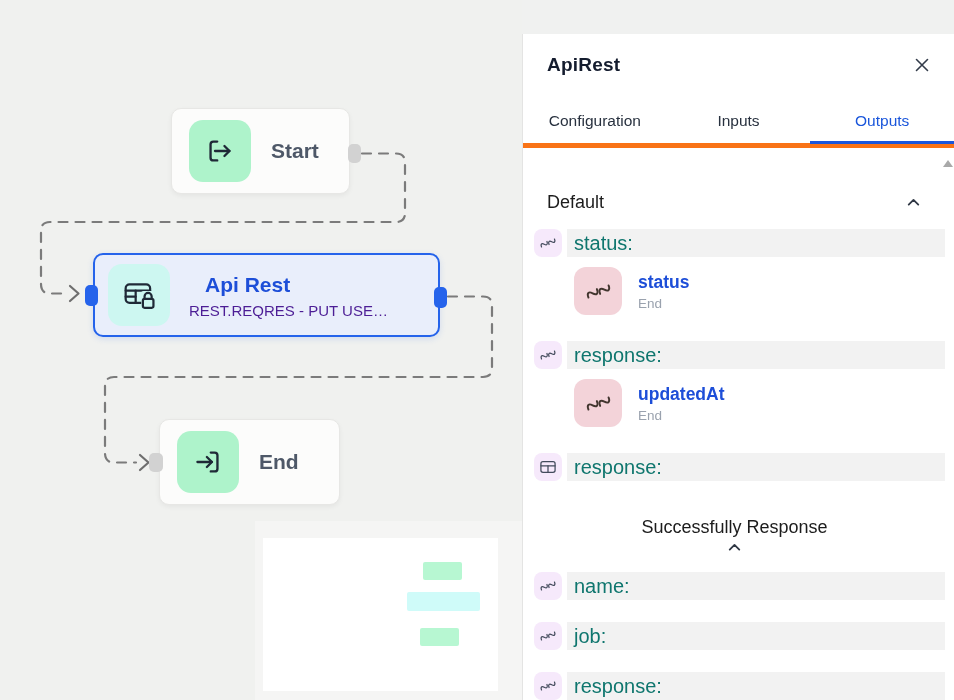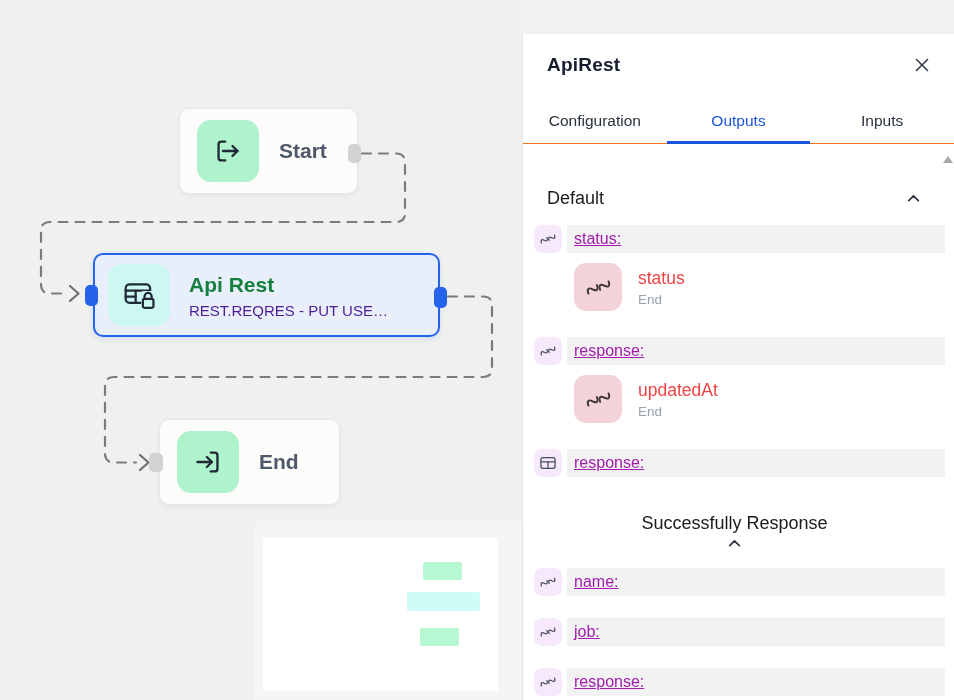--- a/index.html
+++ b/index.html
@@ -6,32 +6,32 @@
   html,body { width:954px; height:700px; overflow:hidden; }
   body { font-family:"Liberation Sans","DejaVu Sans",sans-serif; background:#f0f1f0; }
   .app { display:flex; width:954px; height:700px; }
 
   
   .canvas { position:relative; width:522px; height:700px; background:#f0f1ef; flex:none; }
   .edges { position:absolute; inset:0; pointer-events:none; }
 
   .node { position:absolute; display:flex; align-items:center; border-radius:10px; cursor:pointer; }
   .node-card { background:#fcfcfb; border:1px solid #e7e7e5; box-shadow:0 2px 5px rgba(0,0,0,.05); }
-  .node-start { left:179px; top:108px; width:179px; height:86px; padding-left:17px; }
+  .node-start { left:171px; top:108px; width:179px; height:86px; padding-left:17px; }
   .node-end   { left:159px; top:419px; width:181px; height:86px; padding-left:17px; }
   .node-api   { left:93px;  top:253px; width:347px; height:84px; padding-left:13px;
                 background:#e9eefb; border:2px solid #2563eb; box-shadow:0 2px 6px rgba(37,99,235,.15); }
   .node-icon { width:62px; height:62px; border-radius:14px; flex:none;
                display:flex; align-items:center; justify-content:center; }
   .icon-green { background:#aef3cb; }
   .icon-cyan  { background:#cdf7f1; }
   .node-icon svg { width:40px; height:40px; }
   .node-label { margin-left:20px; font-size:21px; font-weight:600; color:#4e5868; }
   .node-texts { margin-left:19px; overflow:hidden; }
-  .api-title { font-size:21px; font-weight:700; color:#15803d; line-height:26px; }
+  .api-title { font-size:21px; font-weight:700; color:#1d4ed8; line-height:26px;margin-left:16px; }
   .api-sub   { font-size:15px; color:#4c1d95; margin-top:4px; white-space:nowrap; }
 
   .handle { position:absolute; border-radius:5px; cursor:crosshair; }
   .handle-gray { background:#d2d2d2; }
   .handle-blue { background:#2563eb; }
 
   .minimap { position:absolute; left:255px; top:521px; width:267px; height:179px;
              background:#f5f5f4; cursor:pointer; }
   .minimap-viewport { position:absolute; left:8px; top:17px; width:235px; height:153px; background:#ffffff; }
   .mm-node { position:absolute; border-radius:2px; }
@@ -42,21 +42,21 @@
   .mm-n3 { left:157px; top:90px; width:39px; height:18px; }
 
   
   .panel { width:432px; height:700px; background:#ffffff; border-left:1px solid #e4e4e3;
            display:flex; flex-direction:column; flex:none;margin-top:34px; }
   .panel-header { position:relative; padding:20px 24px 0 24px; }
   .panel-title { font-size:19px; font-weight:800; color:#141c2e; letter-spacing:.2px; }
   .close-btn { position:absolute; right:22px; top:21px; width:20px; height:20px; background:none;
                border:none; cursor:pointer; display:flex; align-items:center; justify-content:center; }
 
-  .tabs { display:flex; margin-top:27px; border-bottom:1px solid #f97316; }
+  .tabs { display:flex; margin-top:27px; border-bottom:5px solid #f97316; }
   .tab { flex:1; text-align:center; padding:9px 0 13px; font-size:15.5px; color:#28313f;
          cursor:pointer; position:relative; }
   .tab.active { color:#1a56db; font-weight:500; }
   .tab.active::after { content:""; position:absolute; left:0; right:0; bottom:-1px; height:3px;
                        background:#1a56db; }
 
   .content { position:relative; flex:1; padding:0 9px 24px 11px; overflow:hidden; }
   .scroll-arrow { position:absolute; right:1px; top:12px; width:0; height:0; cursor:pointer;
                   border-left:5px solid transparent; border-right:5px solid transparent;
                   border-bottom:7px solid #a9a9a9; }
@@ -70,28 +70,28 @@
                   display:flex; align-items:center; justify-content:center; }
 
   .field { display:flex; align-items:center; margin-top:16px; }
   .field.spaced { margin-top:22px; }
   .type-icon { width:28px; height:28px; border-radius:8px; background:#f6e9fb; flex:none;
                display:flex; align-items:center; justify-content:center; margin-right:5px;
                color:#434b5c; }
   .type-icon svg { width:20px; height:20px; }
   .field-value { flex:1; height:28px; background:#f2f2f2; display:flex; align-items:center;
                  padding-left:7px; }
-  .field-label { font-size:16px; color:#a21caf;text-decoration:underline; }
+  .field-label { font-size:20px; color:#0f766e; }
 
   .ref-card { display:flex; align-items:center; margin:10px 0 26px 40px; cursor:pointer; }
   .ref-icon { width:48px; height:48px; border-radius:12px; background:#f3d3d9; flex:none;
               display:flex; align-items:center; justify-content:center; color:#42362f; }
   .ref-icon svg { width:31px; height:31px; }
   .ref-texts { margin-left:16px; }
-  .ref-name { font-size:17.5px; color:#ef4444; line-height:21px; }
+  .ref-name { font-size:17.5px; color:#1d4ed8; line-height:21px;font-weight:bold; }
   .ref-src  { font-size:13.5px; color:#9aa2ae; margin-top:3px; }
 </style>
 </head>
 <body>
 
 <svg width="0" height="0" style="position:absolute" aria-hidden="true">
   <defs>
     <symbol id="i-squiggle" viewBox="0 0 24 24">
       <g fill="none" stroke="currentColor" stroke-width="1.5" stroke-linecap="round" transform="rotate(-45 12 12)">
         <path d="M3.2 9.8 C4.6 6.4 6.8 6.4 7.8 9.8 C8.8 13.2 11 13.2 12.4 9.8"></path>
@@ -203,22 +203,22 @@
       <div class="panel-title">ApiRest</div>
       <button class="close-btn">
         <svg width="16" height="16">
             <use href="#i-close"></use>
           </svg>
       </button>
     </div>
 
     <div class="tabs">
       <div class="tab">Configuration</div>
+      <div class="tab">Inputs</div>
       <div class="tab active">Outputs</div>
-      <div class="tab">Inputs</div>
     </div>
 
     <div class="content">
       <div class="scroll-arrow"></div>
 
       <section class="sec-default">
         <div class="section-head">
           <div class="section-title">Default</div>
           <button class="collapse-btn">
             <svg width="17" height="17">

